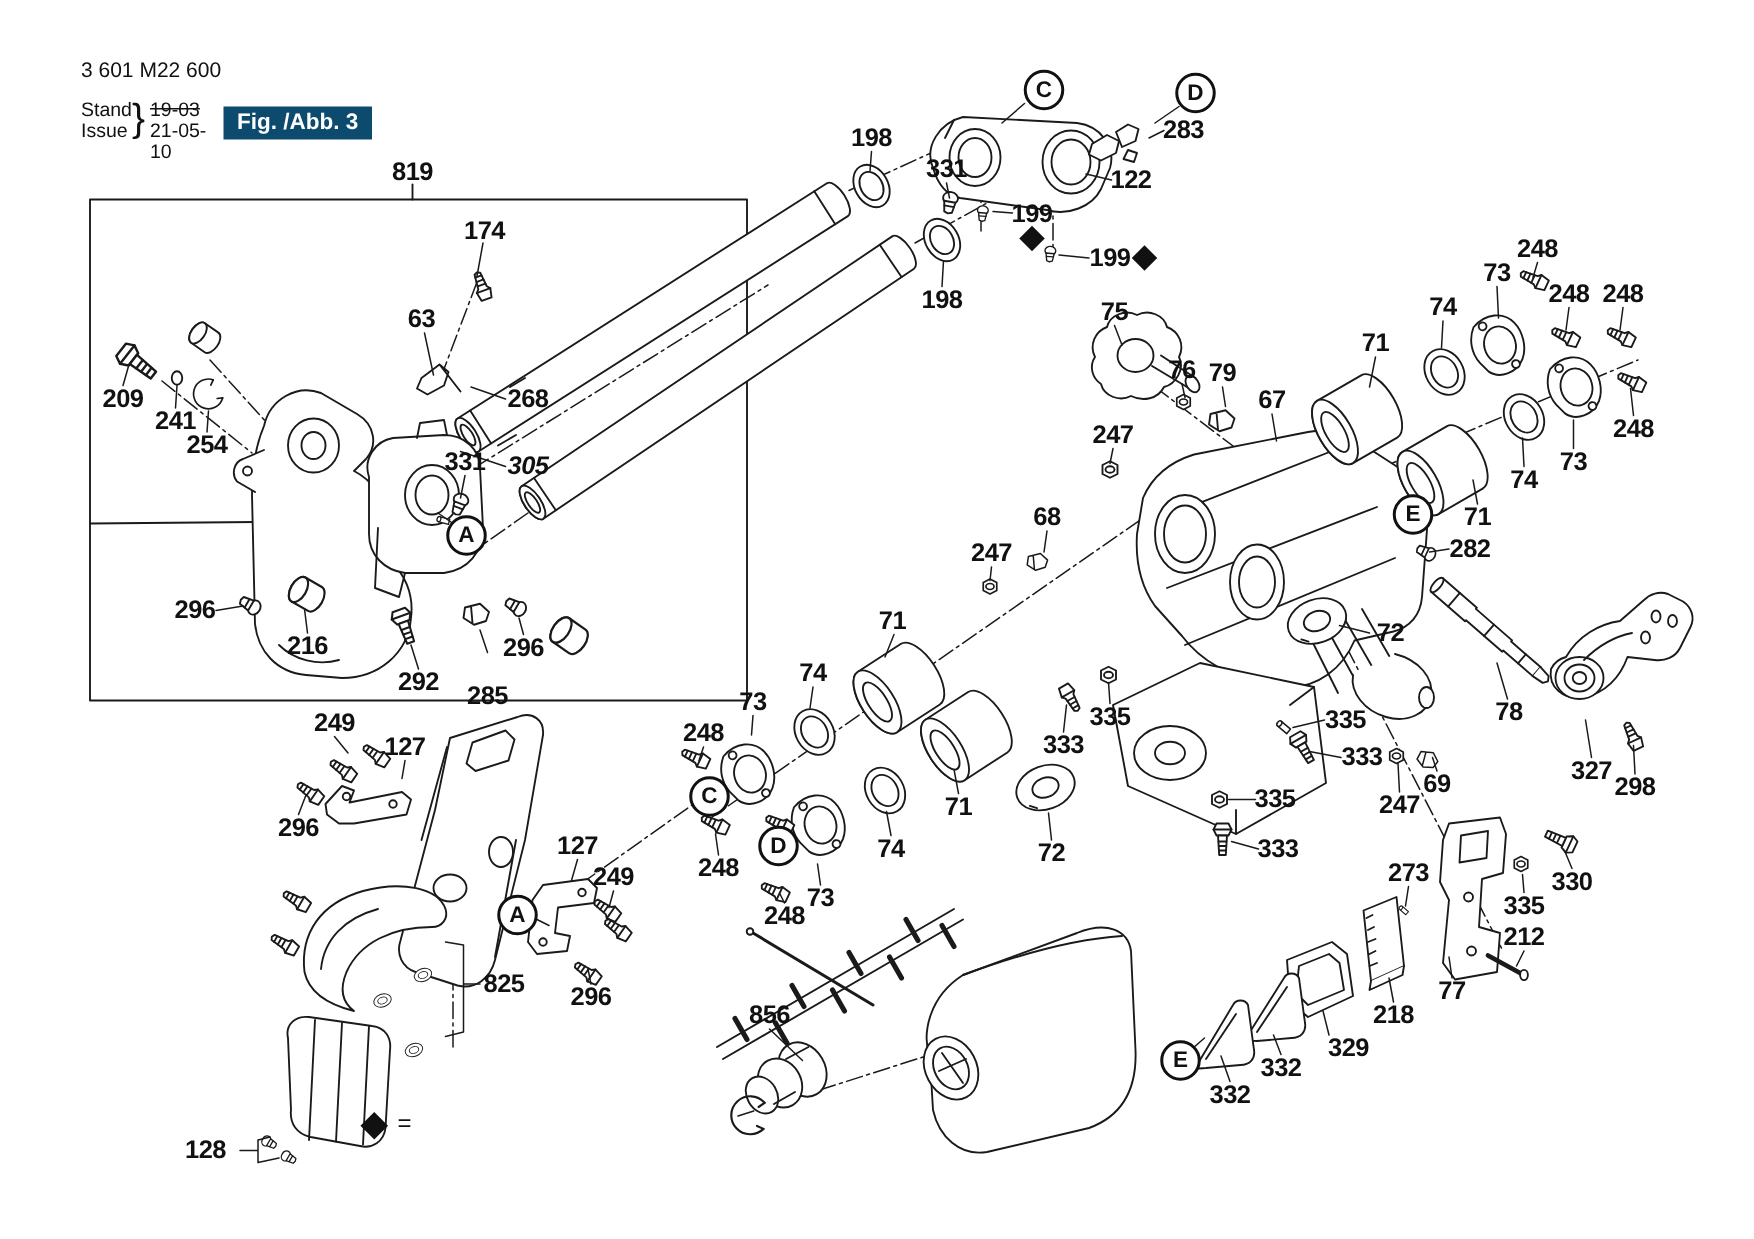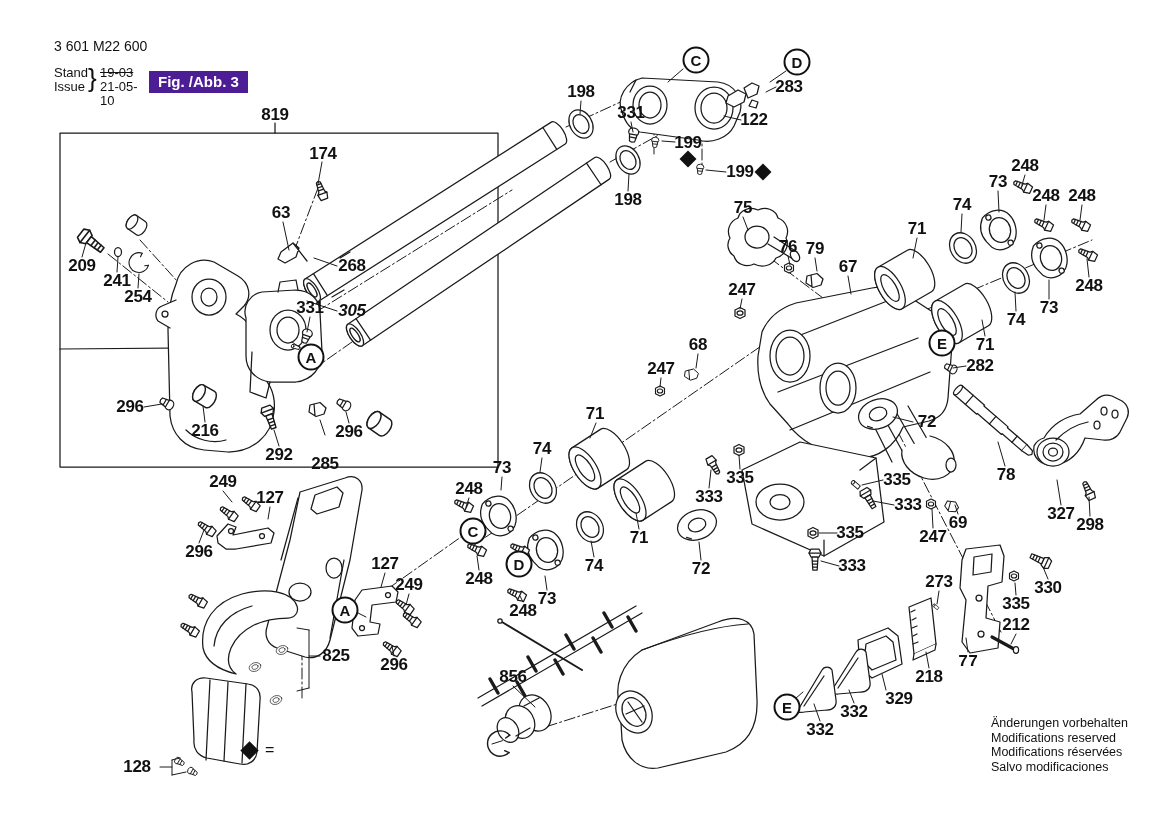--- a/index.html
+++ b/index.html
@@ -13,21 +13,21 @@
            align-items:center;justify-content:center;
            font:700 15px "Liberation Sans",sans-serif;}
   .dmark{position:absolute;width:12px;height:12px;background:#111;
          transform:translate(-50%,-50%) rotate(45deg);}
   .titleblock{position:absolute;left:54px;top:38px;}
   .pn{font:400 14px "Liberation Sans",sans-serif;}
   .standissue{position:relative;margin-top:12px;font:400 13px "Liberation Sans",sans-serif;line-height:14px;}
   .brace{position:absolute;left:34px;top:-3px;font:400 26px "Liberation Sans",sans-serif;}
   .dates{position:absolute;left:46px;top:0;line-height:14px;}
   .struck{text-decoration:line-through;}
-  .figbadge{position:absolute;left:95px;top:33px;background:#4c1d95;color:#fff;
+  .figbadge{position:absolute;left:95px;top:33px;background:#0c4a6e;color:#fff;
             font:700 15px "Liberation Sans",sans-serif;padding:2px 9px 3px 9px;white-space:nowrap;}
   .legend{position:absolute;left:243px;top:741px;display:flex;gap:9px;align-items:flex-start;}
   .legend-diamond{width:13px;height:13px;background:#111;transform:rotate(45deg);margin-top:3px;}
   .legend-eq{font:400 16px "Liberation Sans",sans-serif;}
   .legend-text{font:400 14.5px "Liberation Sans",sans-serif;line-height:16px;}
   .footnotes{position:absolute;left:991px;top:716px;
              font:400 12.5px "Liberation Sans",sans-serif;line-height:14.5px;}
 </style>
 </head>
 <body>
@@ -462,21 +462,21 @@
       <span class="plabel" style="left: 385px; top: 564px;">127</span>
       <span class="plabel" style="left: 409px; top: 585px;">249</span>
       <span class="plabel" style="left: 394px; top: 665px;">296</span>
       <span class="plabel" style="left: 336px; top: 656px;">825</span>
       <span class="plabel" style="left: 137px; top: 767px;">128</span>
       <span class="plabel" style="left: 513px; top: 677px;">856</span>
       <span class="plabel" style="left: 939px; top: 582px;">273</span>
       <span class="plabel" style="left: 1048px; top: 588px; text-align: center;">330</span>
       <span class="plabel" style="left: 1016px; top: 604px;">335</span>
       <span class="plabel" style="left: 1016px; top: 625px;">212</span>
-      <span class="plabel" style="left: 968px; top: 661px; font-family: Liberation Mono, monospace;">77</span>
+      <span class="plabel" style="left: 968px; top: 661px;">77</span>
       <span class="plabel" style="left: 929px; top: 677px;">218</span>
       <span class="plabel" style="left: 899px; top: 699px;">329</span>
       <span class="plabel" style="left: 854px; top: 712px;">332</span>
       <span class="plabel" style="left: 820px; top: 730px;">332</span>
     </div>
   <div>
       <span class="rletter" style="left: 311px; top: 357px;">A</span>
       <span class="rletter" style="left: 696px; top: 60px;">C</span>
       <span class="rletter" style="left: 797px; top: 62px;">D</span>
       <span class="rletter" style="left: 942px; top: 343px;">E</span>
@@ -488,20 +488,14 @@
   <div>
       <span class="dmark" style="left: 688px; top: 159px;"></span>
       <span class="dmark" style="left: 763px; top: 172px;"></span>
     </div>
 
   <div class="legend">
     <span class="legend-diamond"></span>
     <span class="legend-eq">=</span>
   </div>
 
-  <div class="footnotes">
-    <div>Änderungen vorbehalten</div>
-    <div>Modifications reserved</div>
-    <div>Modifications réservées</div>
-    <div>Salvo modificaciones</div>
-  </div>
 
 </div>
 
 </body></html>

